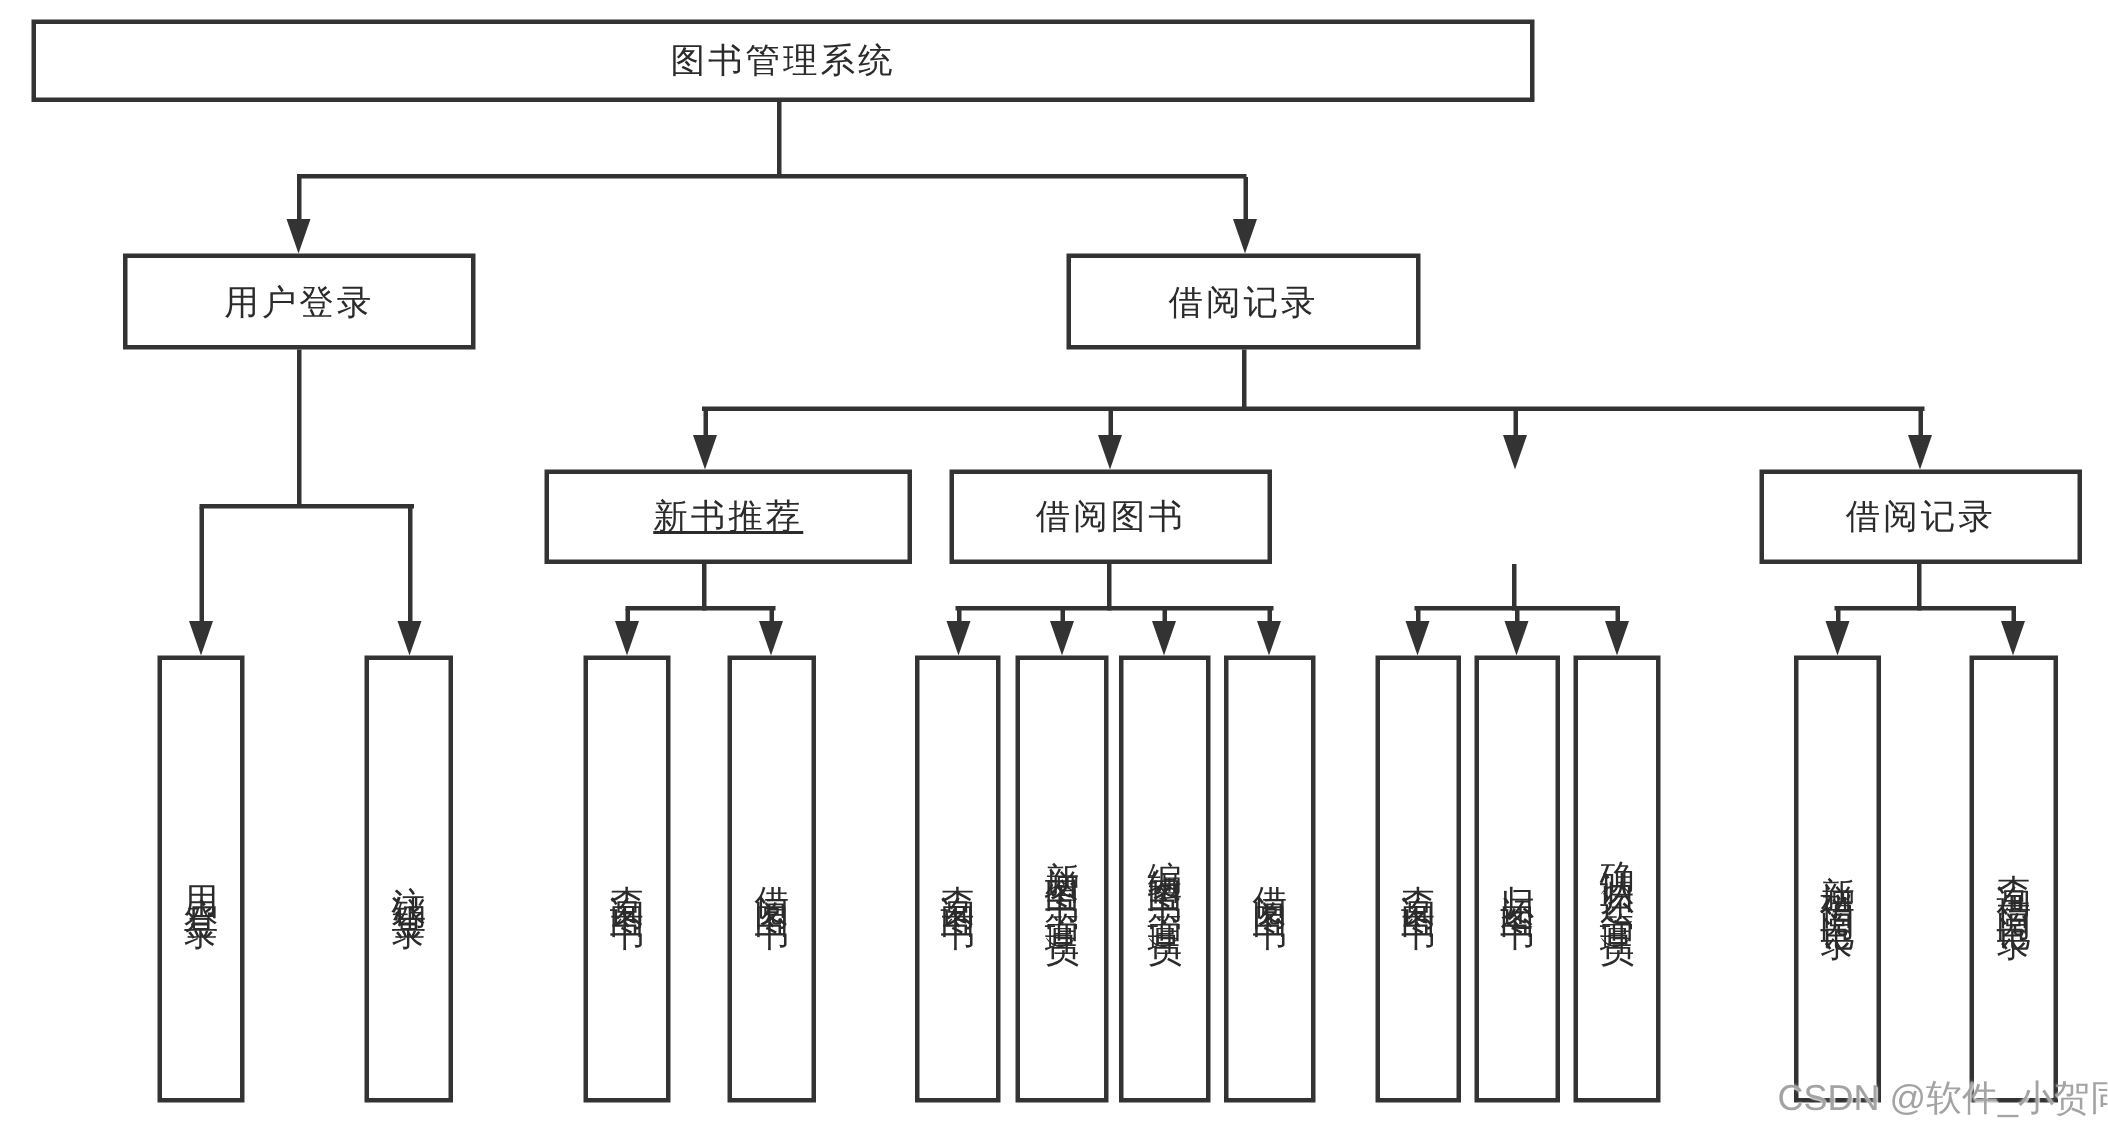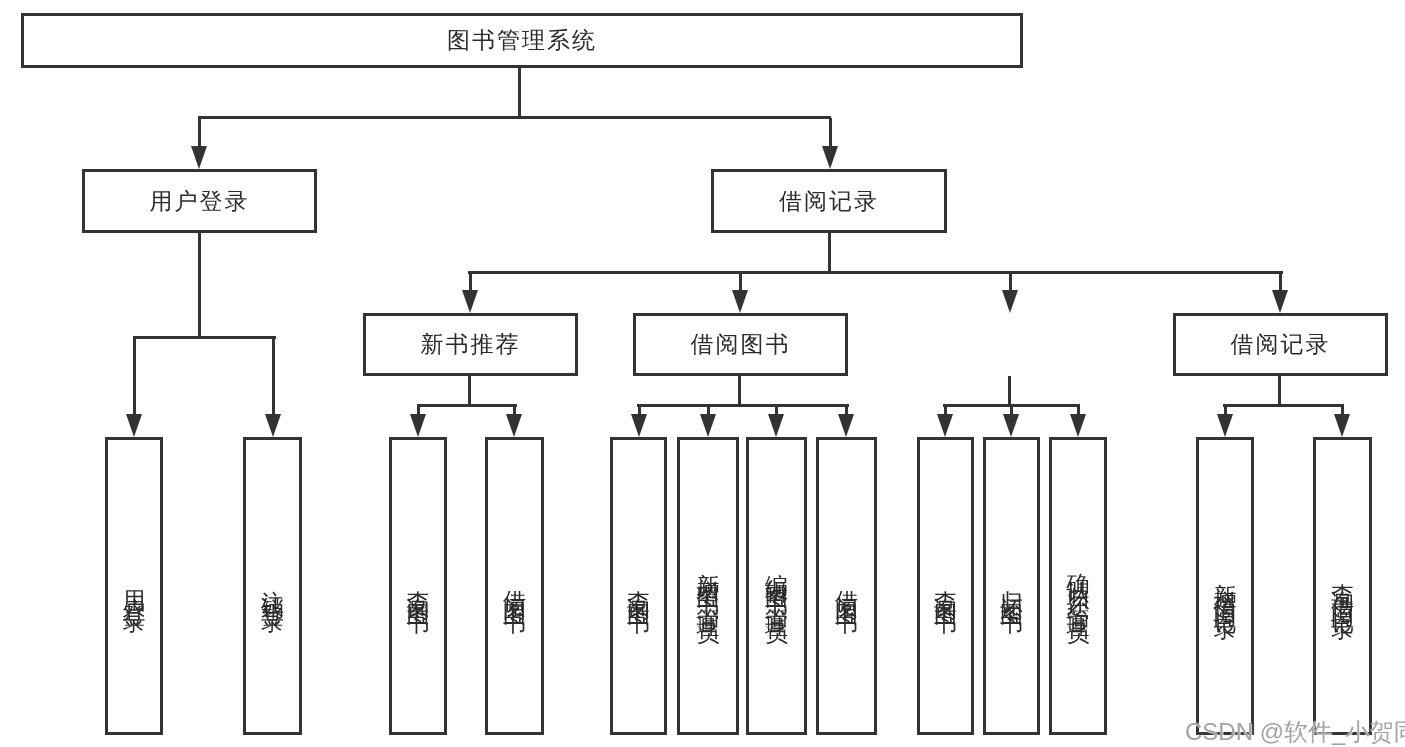--- a/index.html
+++ b/index.html
@@ -114,21 +114,21 @@
     </div>
   <div class="arrow" style="left:1010px;top:273px;">
       <div class="stem" style="height:17px;"></div>
       <div class="head"></div>
     </div>
   <div class="arrow" style="left:1280px;top:273px;">
       <div class="stem" style="height:17px;"></div>
       <div class="head"></div>
     </div>
 
-  <div class="box" style="left:363px;top:313px;width:215px;height:63px;">
+  <div class="box" style="left:363px;top:313px;width:245px;height:63px;text-decoration:underline;">
     <span class="lbl">新书推荐</span>
   </div>
   <div class="box" style="left:633px;top:313px;width:215px;height:63px;">
     <span class="lbl">借阅图书</span>
   </div>
   <div class="box" style="left:1173px;top:313px;width:215px;height:63px;text-align:center;">
     <span class="lbl">借阅记录</span>
   </div>
 
   <div class="vline" style="left:468px;top:376px;height:31px;"></div>

